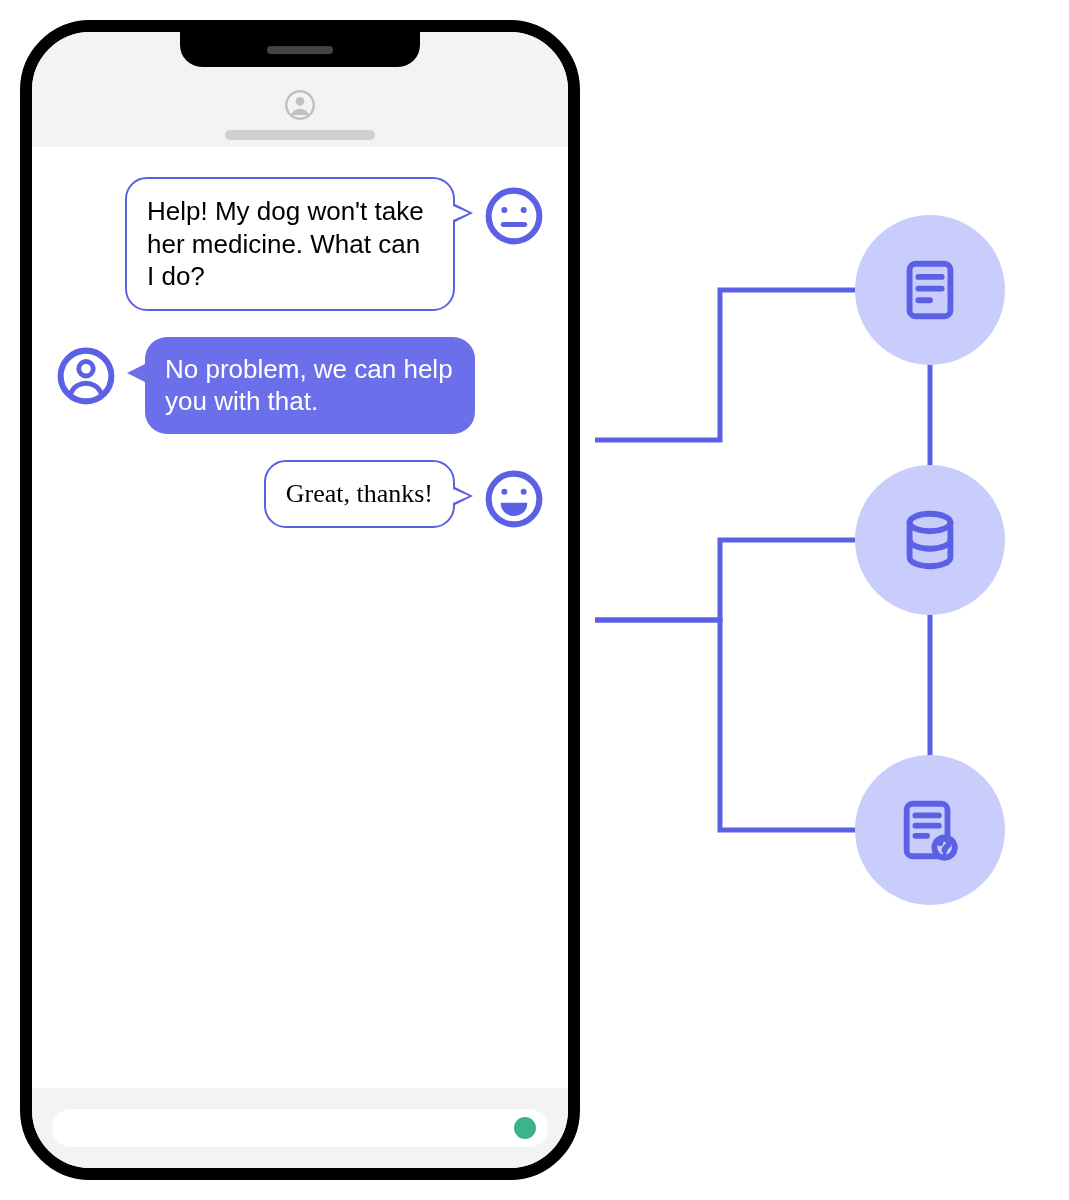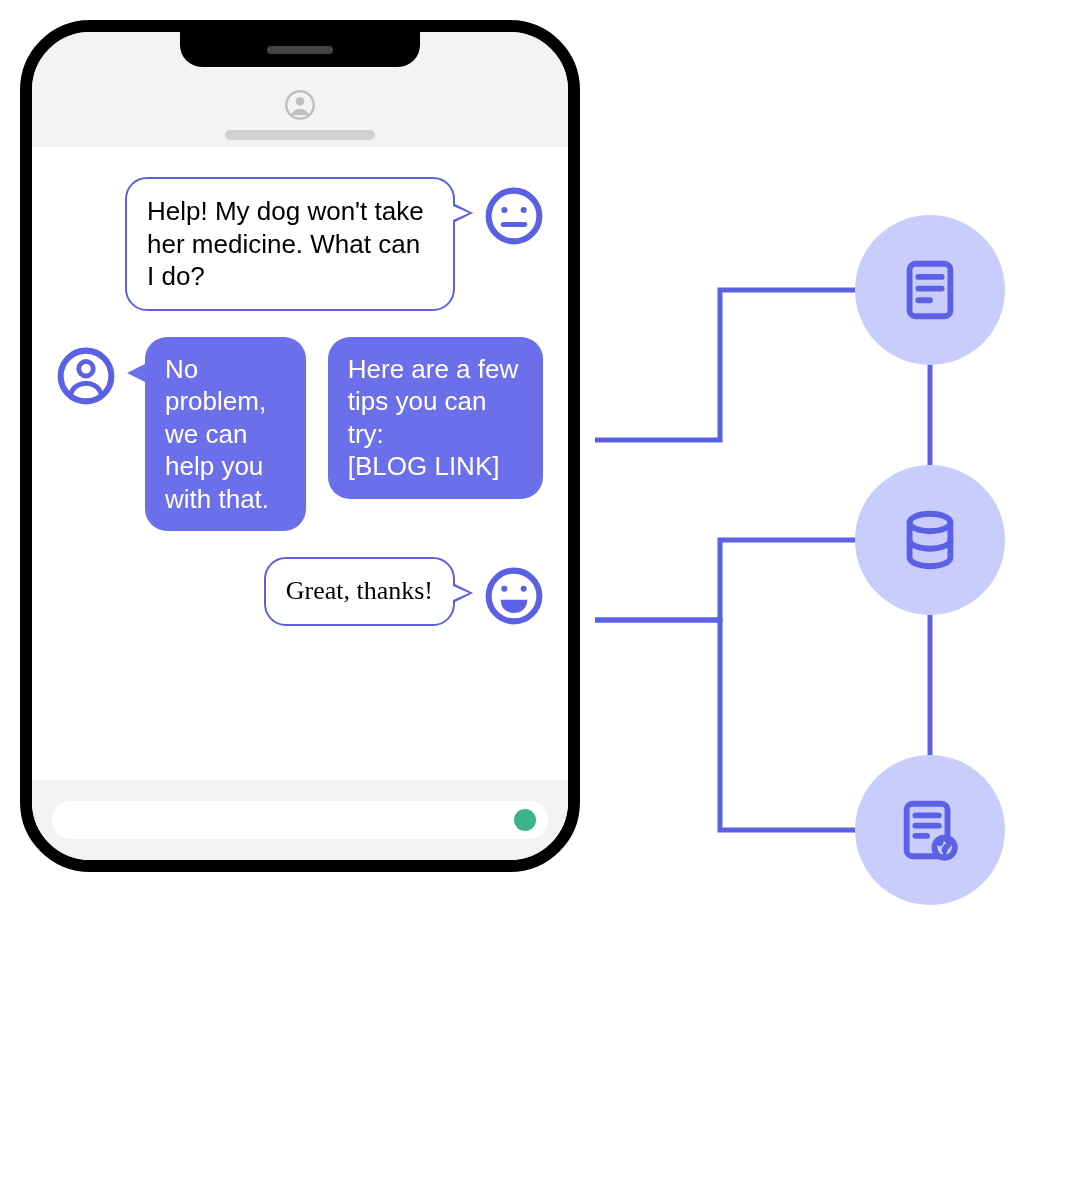--- a/index.html
+++ b/index.html
@@ -4,21 +4,21 @@
 <style>
   * { box-sizing: border-box; margin: 0; padding: 0; }
   body { font-family: Arial, Helvetica, sans-serif; background: #fff; width: 1069px; height: 1200px; position: relative; }
   
   
   .phone-frame {
     position: absolute;
     left: 20px;
     top: 20px;
     width: 560px;
-    height: 852px;
+    height: 1160px;
     border: 12px solid #000;
     border-radius: 70px;
     background: #fff;
     overflow: hidden;
   }
   .phone-notch {
     position: absolute;
     top: 0;
     left: 50%;
     transform: translateX(-50%);
@@ -65,21 +65,21 @@
   .chat-area {
     padding: 30px 25px 0 25px;
     height: calc(100% - 115px - 80px);
     overflow: hidden;
   }
   
   
   .row { display: flex; align-items: flex-start; margin-bottom: 26px; }
   .row.right { justify-content: flex-end; }
   .row.left { justify-content: flex-start; }
-  .stacked-left { display:flex; flex-direction:row; gap:22px; flex:1; }
+  .stacked-left { display:flex; flex-direction:column; gap:22px; flex:1; }
   
   .bubble {
     max-width: 330px;
     padding: 16px 20px;
     border-radius: 22px;
     font-size: 26px;
     line-height: 1.25;
     white-space: pre-line;
   }
   .bubble.user {
@@ -208,22 +208,20 @@
       <svg class="face-icon left-of-bubble" viewBox="0 0 48 48">
         <circle cx="24" cy="24" r="21" fill="none" stroke="#5c60e5" stroke-width="5"></circle>
         <circle cx="24" cy="18" r="6" fill="none" stroke="#5c60e5" stroke-width="4"></circle>
         <path d="M11 40c2-8 9-10 13-10s11 2 13 10" fill="none" stroke="#5c60e5" stroke-width="4"></path>
       </svg>
       <div class="stacked-left">
         <div class="tail-row" style="position:relative;align-self:flex-start;">
           <div class="bubble agent">No problem, we can help you with that.</div>
           <span class="tail left-out"></span>
         </div>
-        <div class="bubble agent" style="align-self:flex-start;">Here are a few tips you can try:
-[BLOG LINK]</div>
       </div>
     </div>
 
     <div class="row right" style="margin-top:10px;font-family:Liberation Serif, serif;">
       <div class="tail-row" style="position:relative;">
         <div class="bubble user" style="max-width:260px;">Great, thanks!</div>
         <span class="tail right-out"></span>
       </div>
       <svg class="face-icon right-of-bubble" viewBox="0 0 48 48">
         <circle cx="24" cy="24" r="21" fill="none" stroke="#5c60e5" stroke-width="5"></circle>

